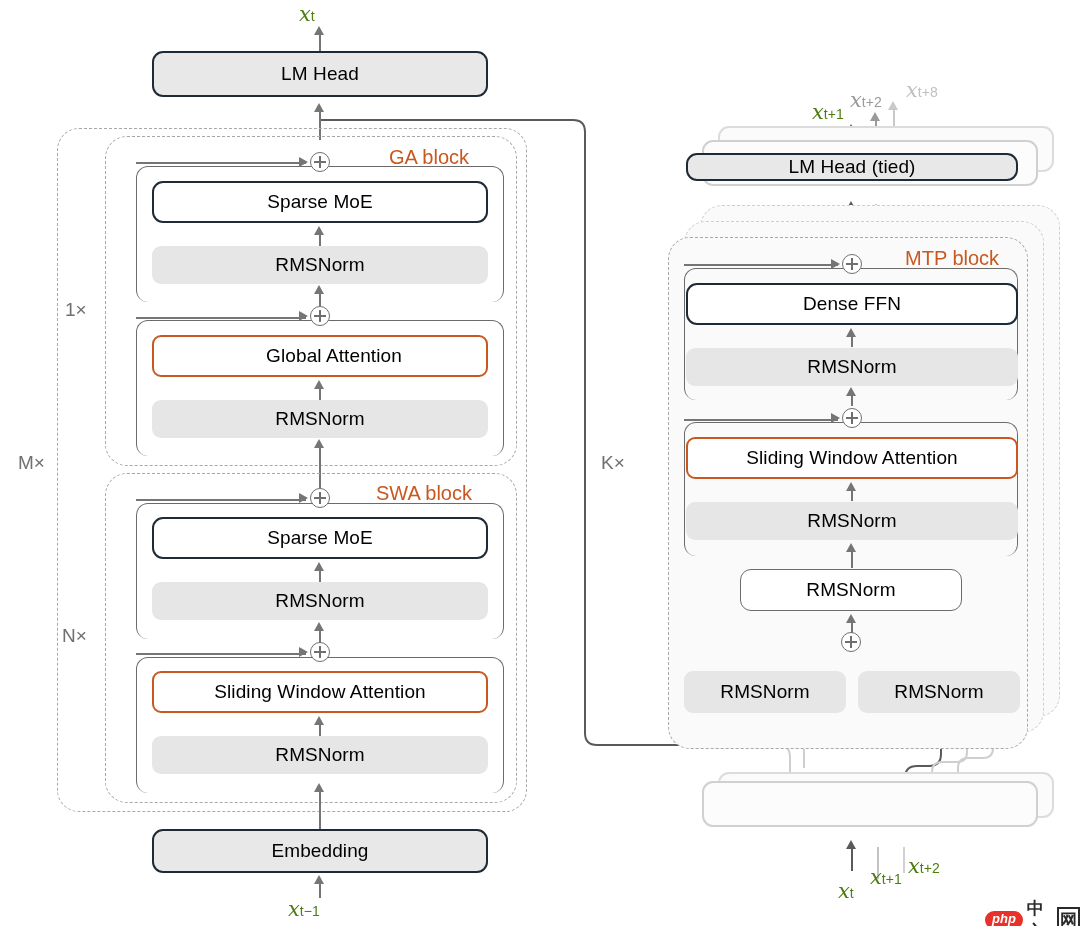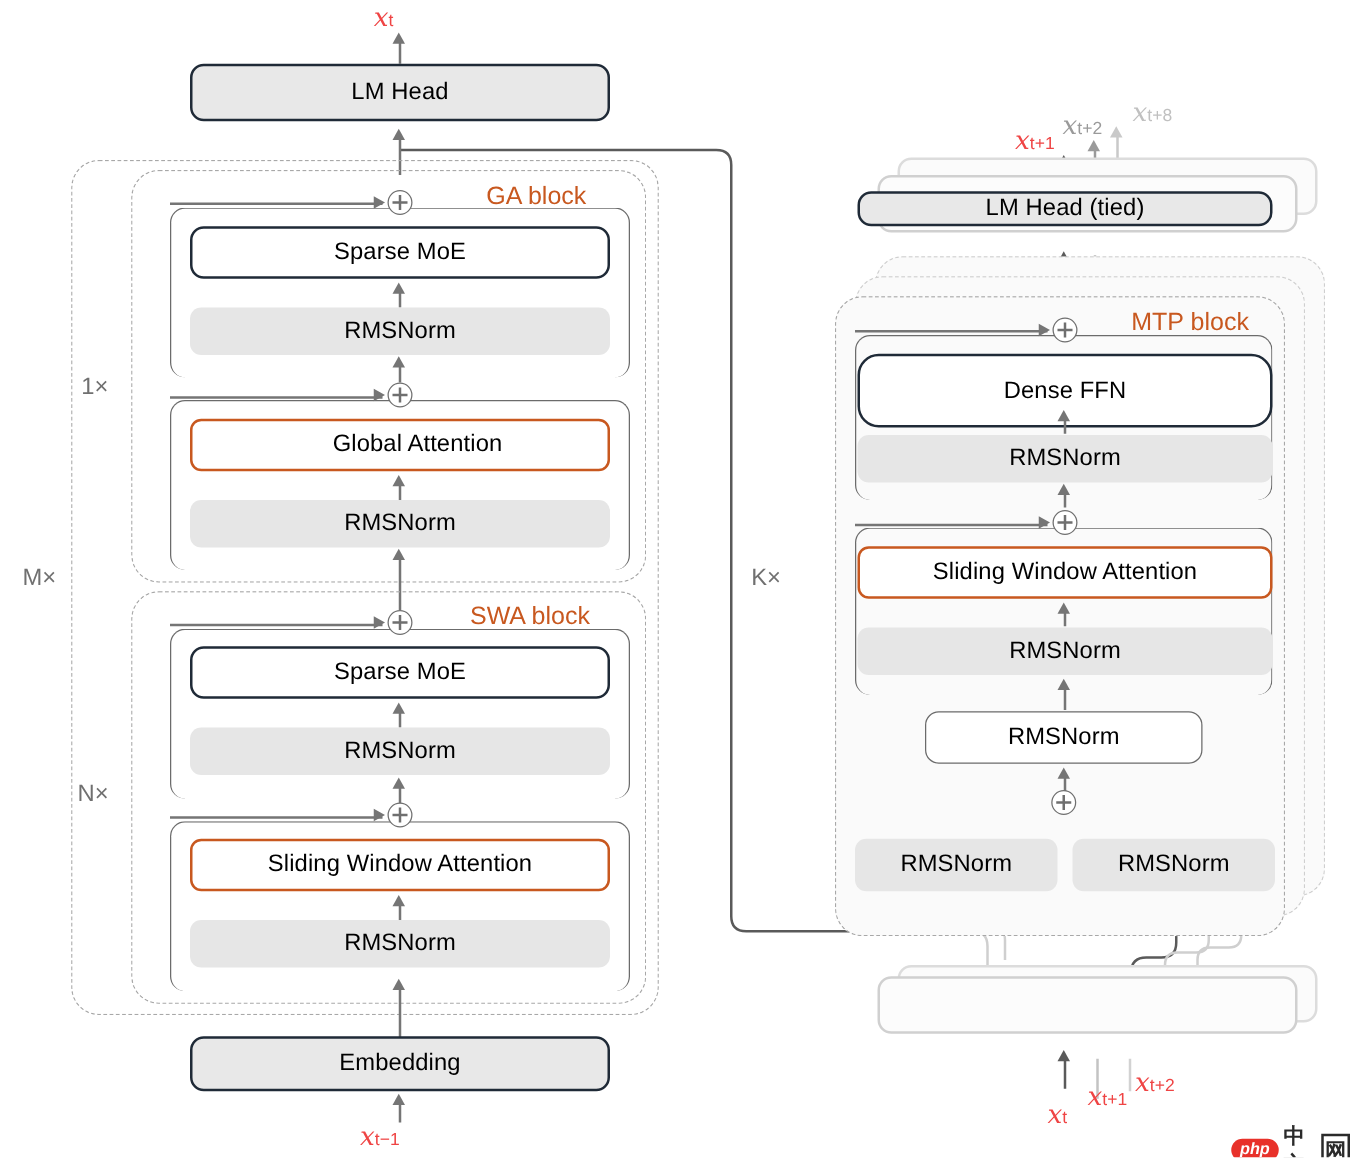--- a/index.html
+++ b/index.html
@@ -125,21 +125,21 @@
   }
   .reps{
     position:absolute;
     color:#707070;
     font-size:19px;
     white-space:nowrap;
   }
   .tok{
     position:absolute;
     font-size:21px;
-    color:#ef4444;
+    color:#4d7c0f;
     white-space:nowrap;
     font-family:"DejaVu Serif","Liberation Serif",serif;
     font-style:italic;
   }
   .tok .sub{
     font-size:14px;
     font-style:normal;
     font-family:"Liberation Sans",sans-serif;
   }
   .tok.faded{color:#c0c0c0;}
@@ -309,21 +309,21 @@
   <div class="dashgroup ghost filled" style="left:684px;top:221px;width:360px;height:512px;"></div>
 
   <div class="dashgroup filled" style="left:668px;top:237px;width:360px;height:512px;"></div>
   <div class="blocklabel" style="left:905px;top:247px;">MTP block</div>
 
   <div class="resid" style="left:684px;top:268px;width:334px;height:132px;"></div>
   <div class="hline" style="left:684px;top:264px;width:154px;"></div>
   <div class="arrowright" style="left:831px;top:259px;"></div>
   <div class="plus" style="left:842px;top:254px;"></div>
 
-  <div class="node darkwhite" style="left:686px;top:283px;width:332px;height:59px;border-radius:17px;">Dense FFN</div>
+  <div class="node darkwhite" style="left:686px;top:283px;width:332px;height:42px;">Dense FFN</div>
   <div class="vline" style="left:851px;top:335px;height:12px;"></div>
   <div class="arrowup" style="left:846px;top:328px;"></div>
   <div class="node gray" style="left:686px;top:348px;width:332px;height:38px;">RMSNorm</div>
   <div class="vline" style="left:851px;top:394px;height:12px;"></div>
   <div class="arrowup" style="left:846px;top:387px;"></div>
 
   <div class="resid" style="left:684px;top:422px;width:334px;height:134px;"></div>
   <div class="hline" style="left:684px;top:419px;width:154px;"></div>
   <div class="arrowright" style="left:831px;top:413px;"></div>
   <div class="plus" style="left:842px;top:408px;"></div>

